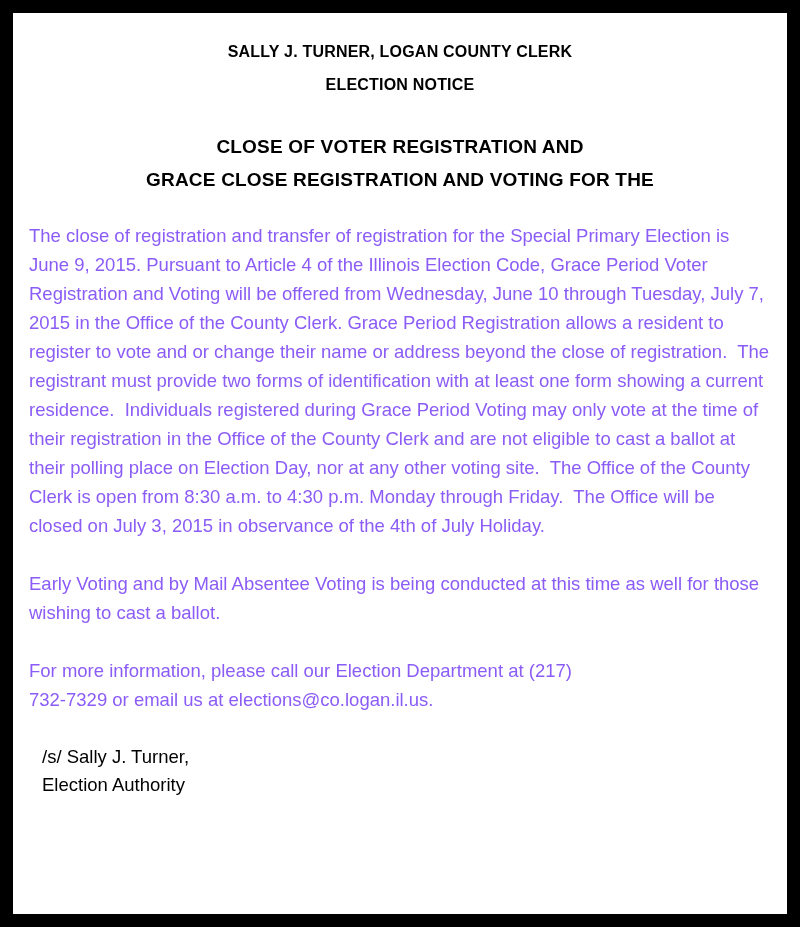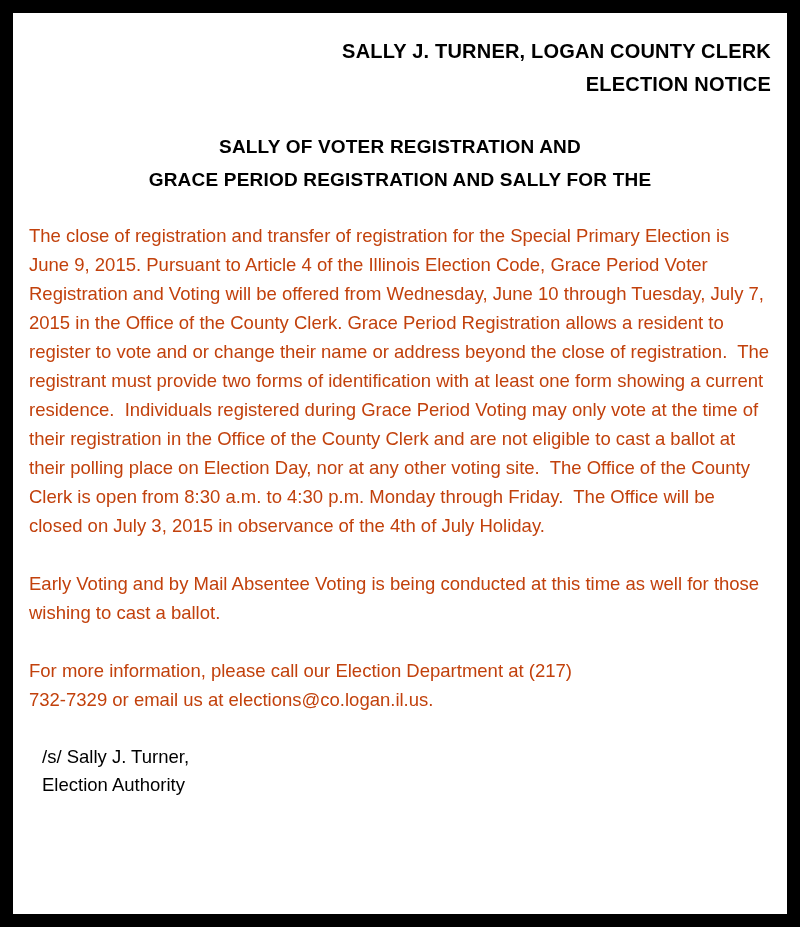--- a/index.html
+++ b/index.html
@@ -25,44 +25,43 @@
     padding: 20px 16px 0 16px;
     color: #000000;
     overflow: hidden;
   }
   .title-block {
     text-align: center;
     margin-top: 2px;
   }
   .title-line {
     font-weight: bold;
-    font-size: 20px;
+    font-size: 16px;
     line-height: 33px;
     letter-spacing: 0.2px;
     color: #000000;
-    text-align: right;
   }
   .subtitle-block {
     text-align: center;
     margin-top: 29px;
   }
   .subtitle-line {
     font-weight: bold;
     font-size: 19px;
     line-height: 33px;
     letter-spacing: 0.2px;
     color: #000000;
   }
   .body-block {
     margin-top: 25px;
   }
   .para {
     font-size: 18.5px;
     line-height: 29px;
-    color: #c2410c;
+    color: #8b5cf6;
     white-space: pre-wrap;
     margin: 0 0 29px 0;
   }
   .signature-block {
     margin-top: 16px;
   }
   .signature-line {
     font-size: 18.5px;
     line-height: 28px;
     color: #000000;
@@ -73,22 +72,22 @@
 <body>
 
 <div class="page">
 
   <div class="title-block">
     <div class="title-line">SALLY J. TURNER, LOGAN COUNTY CLERK</div>
     <div class="title-line">ELECTION NOTICE</div>
   </div>
 
   <div class="subtitle-block">
-    <div class="subtitle-line">SALLY OF VOTER REGISTRATION AND</div>
-    <div class="subtitle-line">GRACE PERIOD REGISTRATION AND SALLY FOR THE</div>
+    <div class="subtitle-line">CLOSE OF VOTER REGISTRATION AND</div>
+    <div class="subtitle-line">GRACE CLOSE REGISTRATION AND VOTING FOR THE</div>
   </div>
 
   <div class="body-block">
     <p class="para">The close of registration and transfer of registration for the Special Primary Election is June 9, 2015. Pursuant to Article 4 of the Illinois Election Code, Grace Period Voter Registration and Voting will be offered from Wednesday, June 10 through Tuesday, July 7, 2015 in the Office of the County Clerk. Grace Period Registration allows a resident to register to vote and or change their name or address beyond the close of registration.  The registrant must provide two forms of identification with at least one form showing a current residence.  Individuals registered during Grace Period Voting may only vote at the time of their registration in the Office of the County Clerk and are not eligible to cast a ballot at their polling place on Election Day, nor at any other voting site.  The Office of the County Clerk is open from 8:30 a.m. to 4:30 p.m. Monday through Friday.  The Office will be closed on July 3, 2015 in observance of the 4th of July Holiday.</p>
     <p class="para">Early Voting and by Mail Absentee Voting is being conducted at this time as well for those wishing to cast a ballot.</p>
     <p class="para">For more information, please call our Election Department at (217)
 732-7329 or email us at elections@co.logan.il.us.</p>
   </div>
 
   <div class="signature-block">

